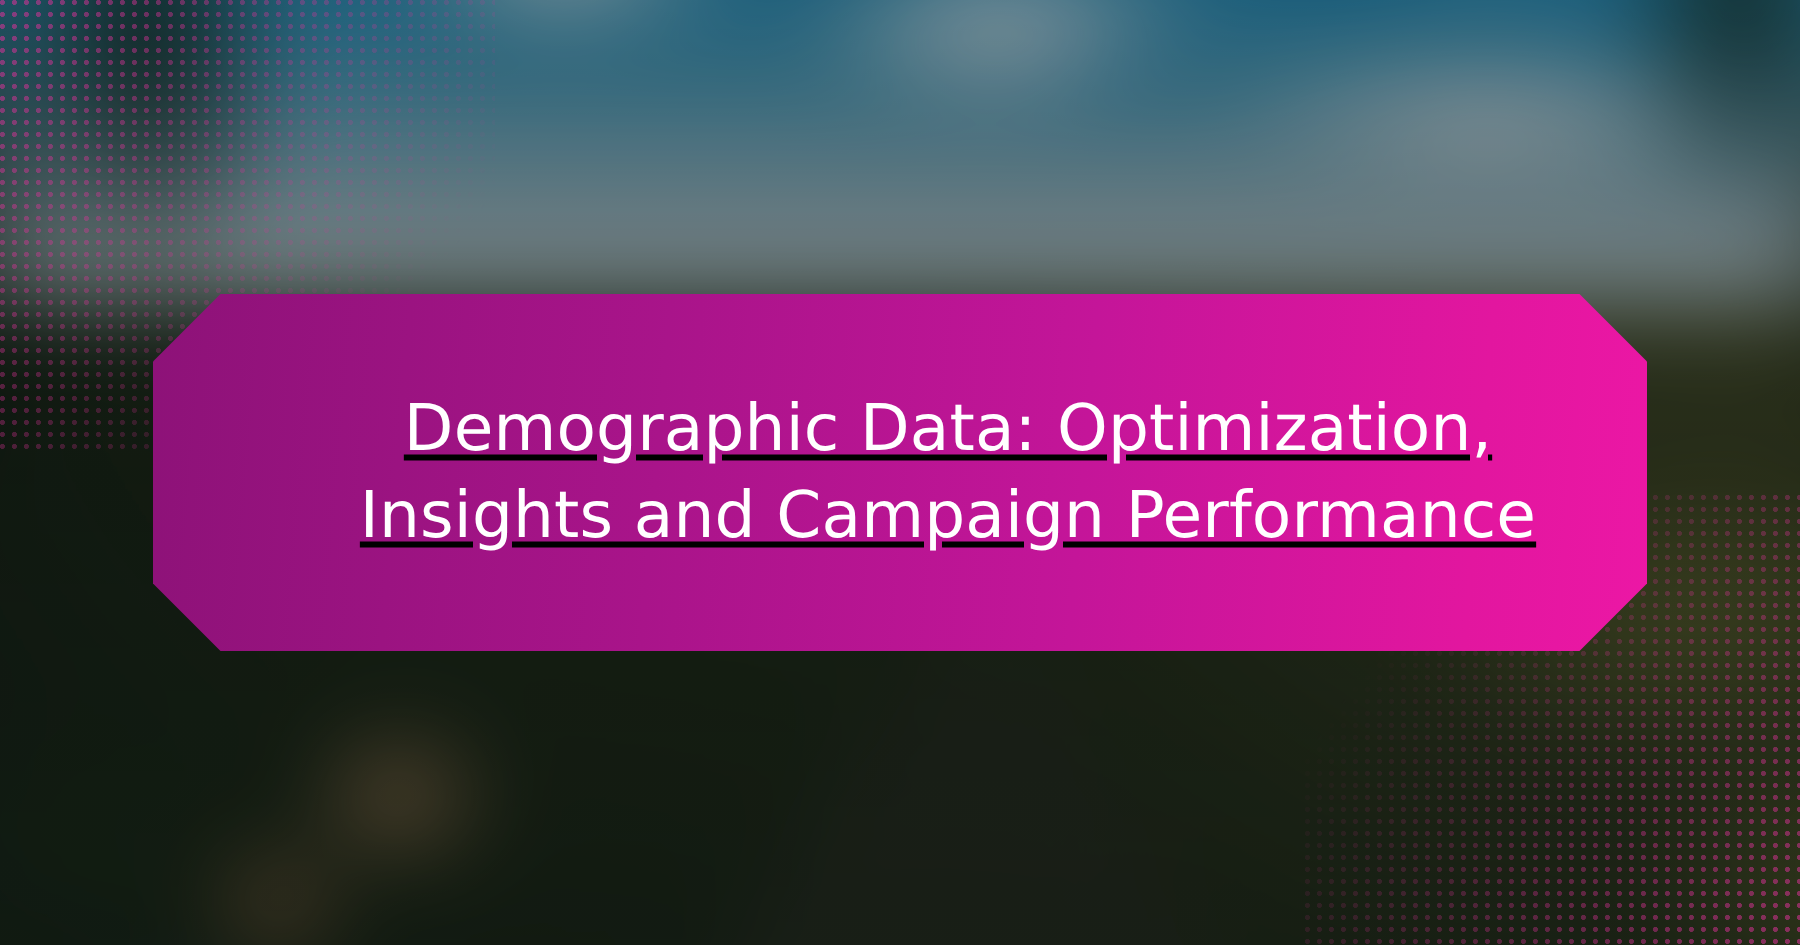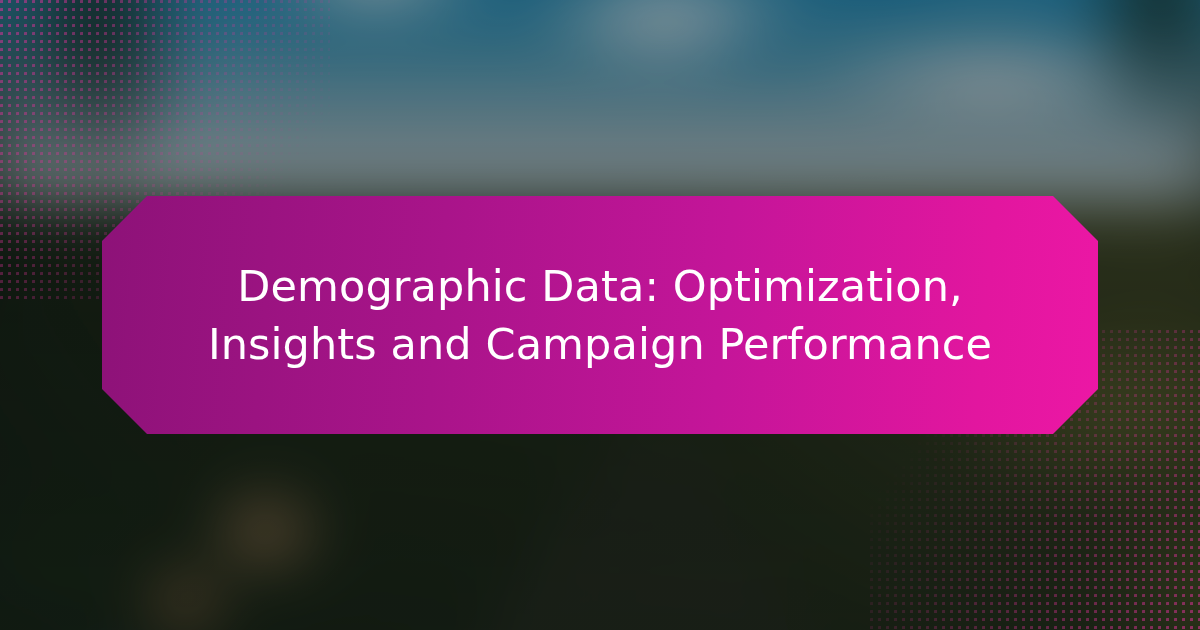--- a/index.html
+++ b/index.html
@@ -125,22 +125,23 @@
     width:996px; height:238px;
     background:linear-gradient(95deg, #8d1278 0%, #a9148a 34%, #c41599 62%, #e2169f 88%, #ec17a5 100%);
     clip-path:polygon(
       45px 0, calc(100% - 45px) 0,
       100% 45px, 100% calc(100% - 45px),
       calc(100% - 45px) 100%, 45px 100%,
       0 calc(100% - 45px), 0 45px
     );
     display:flex;
     align-items:center;
-    justify-content:center;
+    justify-content:flex-end;
     padding:0 56px;
+    text-decoration:underline;
   }
 
   #title-text {
     font-family:"DejaVu Sans", sans-serif;
     font-weight:400;
     font-size:43px;
     line-height:58px;
     letter-spacing:.1px;
     color:#ffffff;
     text-align:center;

